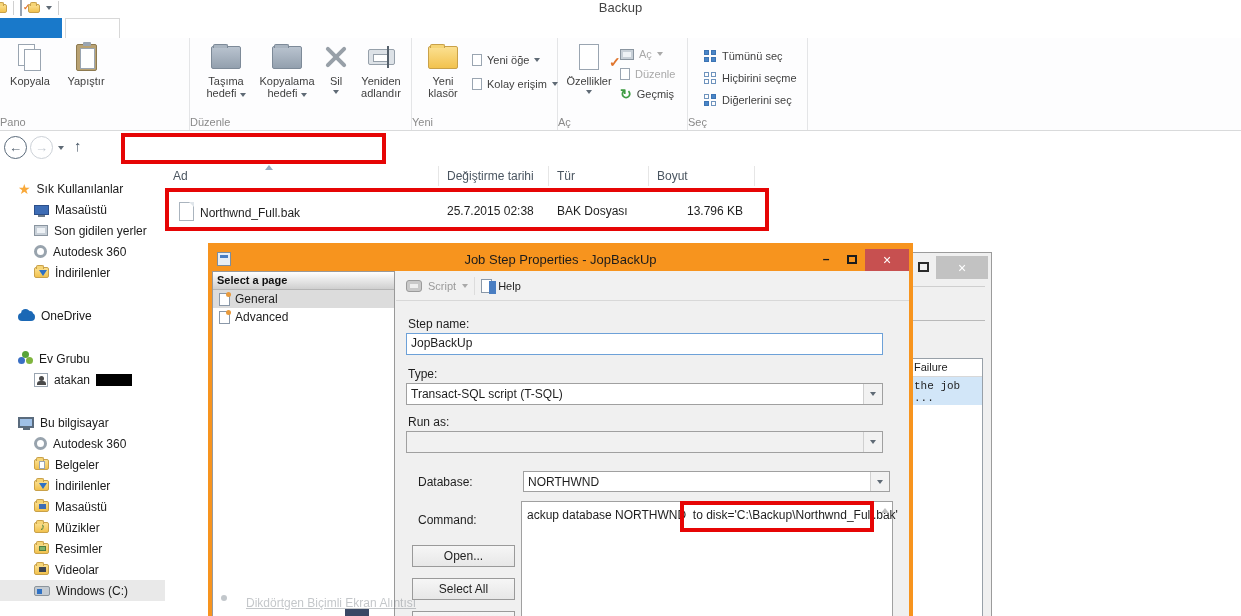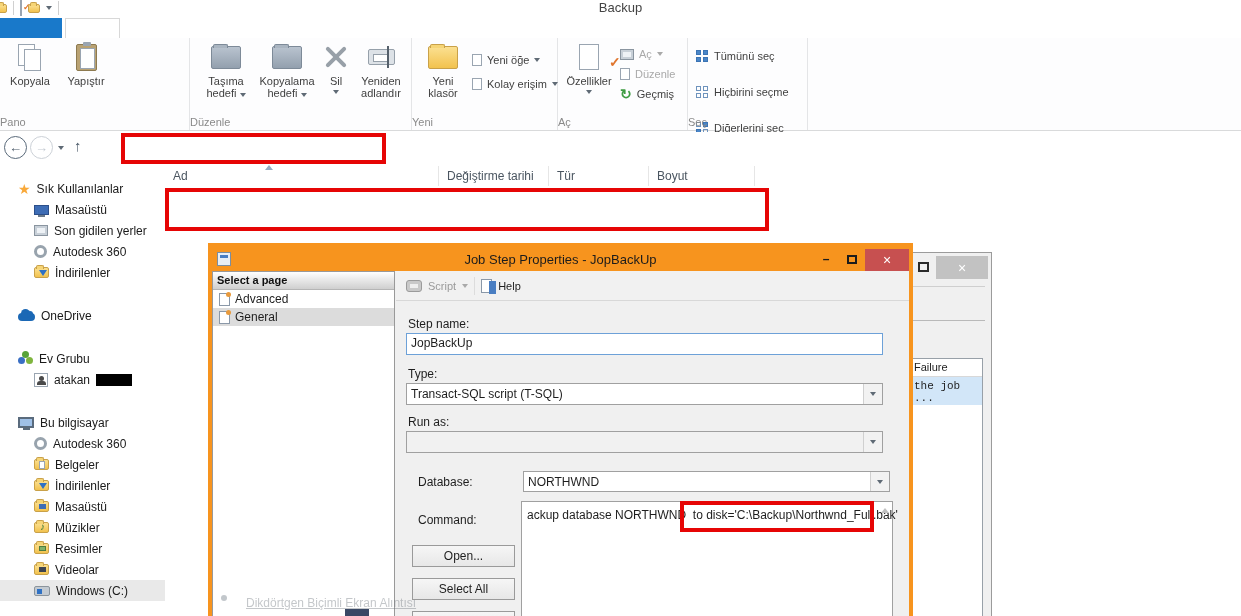--- a/index.html
+++ b/index.html
@@ -293,21 +293,21 @@
         </div>
         <div class="smrow">
           <span class="histic">↻</span>
           <span>Geçmiş</span>
         </div>
       </div>
       <div class="glabel">Aç</div>
     </div>
 
     <div class="rgroup" style="left:688px;width:120px">
-      <div class="smcol" style="left:8px; top:8px; gap:16px">
+      <div class="smcol" style="left:16px; top:8px; gap:2px">
         <div class="smrow">
           <span class="selgrid">
               <i class="f"></i>
               <i class="f"></i>
               <i class="f"></i>
               <i class="f"></i>
             </span>
           <span>Tümünü seç</span>
         </div>
         <div class="smrow">
@@ -458,20 +458,26 @@
   </div>
 
   <div class="filearea">
     <div class="fheader">
       <span class="sortarrow cup"></span>
       <div class="hc">Ad</div>
       <div class="hc">Değiştirme tarihi</div>
       <div class="hc">Tür</div>
       <div class="hc">Boyut</div>
     </div>
+    <div class="frow">
+      <div class="fc"><span class="fpage"></span><span>Northwnd_Full.bak</span></div>
+      <div class="fc">25.7.2015 02:38</div>
+      <div class="fc">BAK Dosyası</div>
+      <div class="fc fc-size">13.796 KB</div>
+    </div>
   </div>
 
   <div class="bgdlg">
     <span class="bgmax"></span>
     <div class="bgclose">×</div>
     <div class="bgline1"></div>
     <div class="bgline2"></div>
     <div class="bglist">
       <div class="bgl-head">Failure</div>
       <div class="bgl-row">the job ...</div>
@@ -486,27 +492,27 @@
         <span class="dmin">–</span>
         <span class="dmax">
             <i></i>
           </span>
         <span class="dclose">×</span>
       </div>
     </div>
 
     <div class="pagepane">
       <div class="pp-head">Select a page</div>
+      <div class="pp-item pp-sel">
+        <span class="ppic"></span>
+        <span>General</span>
+      </div>
       <div class="pp-item">
         <span class="ppic"></span>
         <span>Advanced</span>
-      </div>
-      <div class="pp-item pp-sel">
-        <span class="ppic"></span>
-        <span>General</span>
       </div>
     </div>
 
     <div class="dtoolbar">
       <span class="scrollic"></span>
       <span style="color:#9a9a9a">Script</span>
       <span class="cdown lt"></span>
       <span class="tbsep"></span>
       <span class="helpic"></span>
       <span>Help</span>

